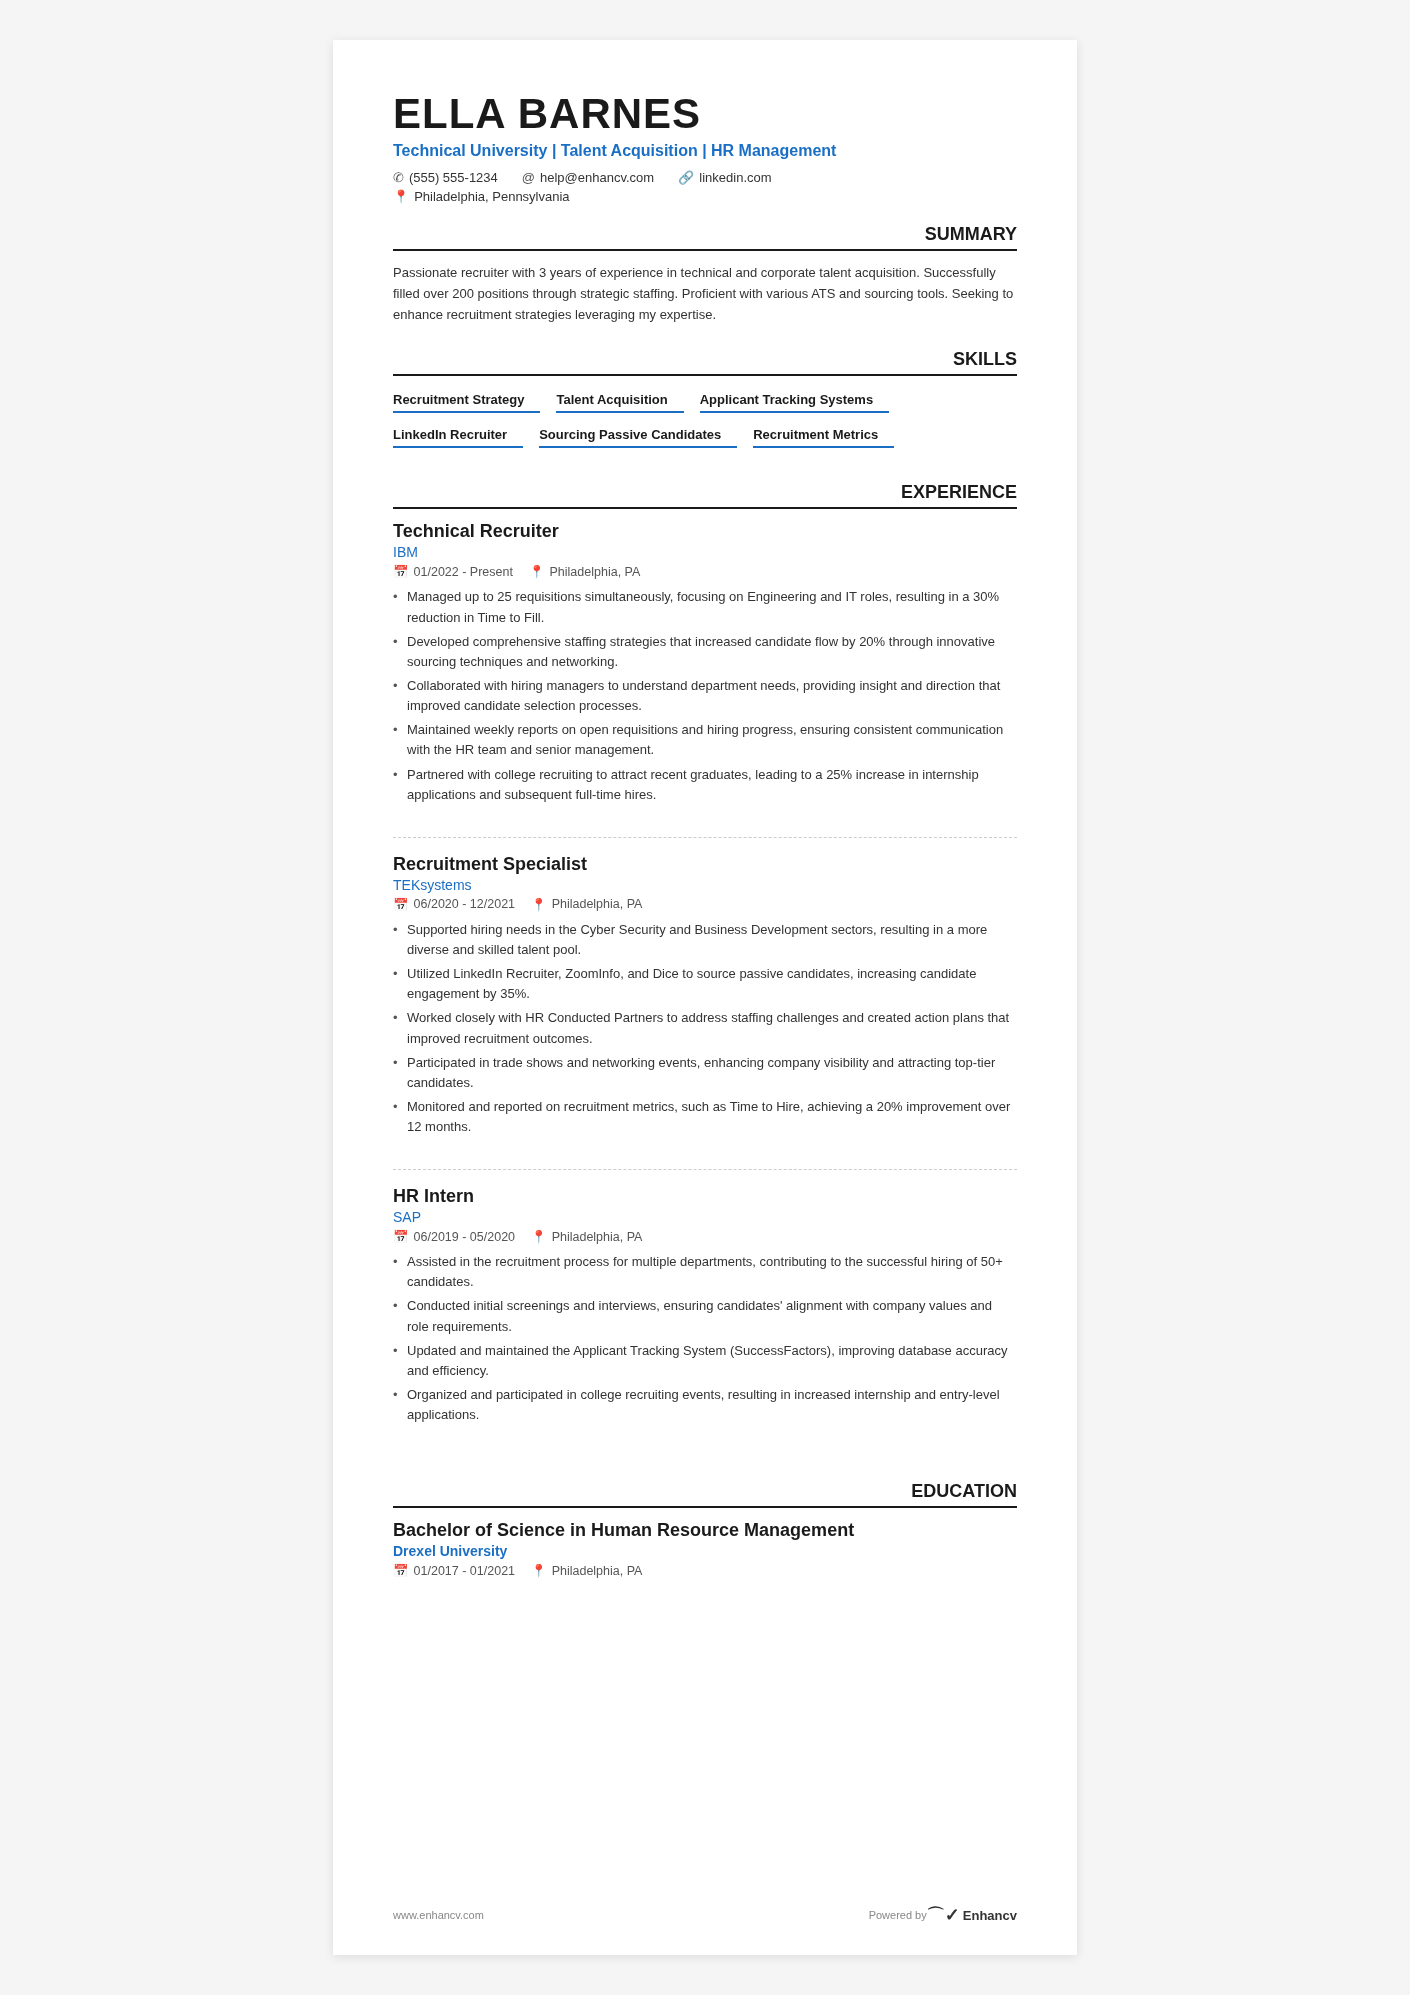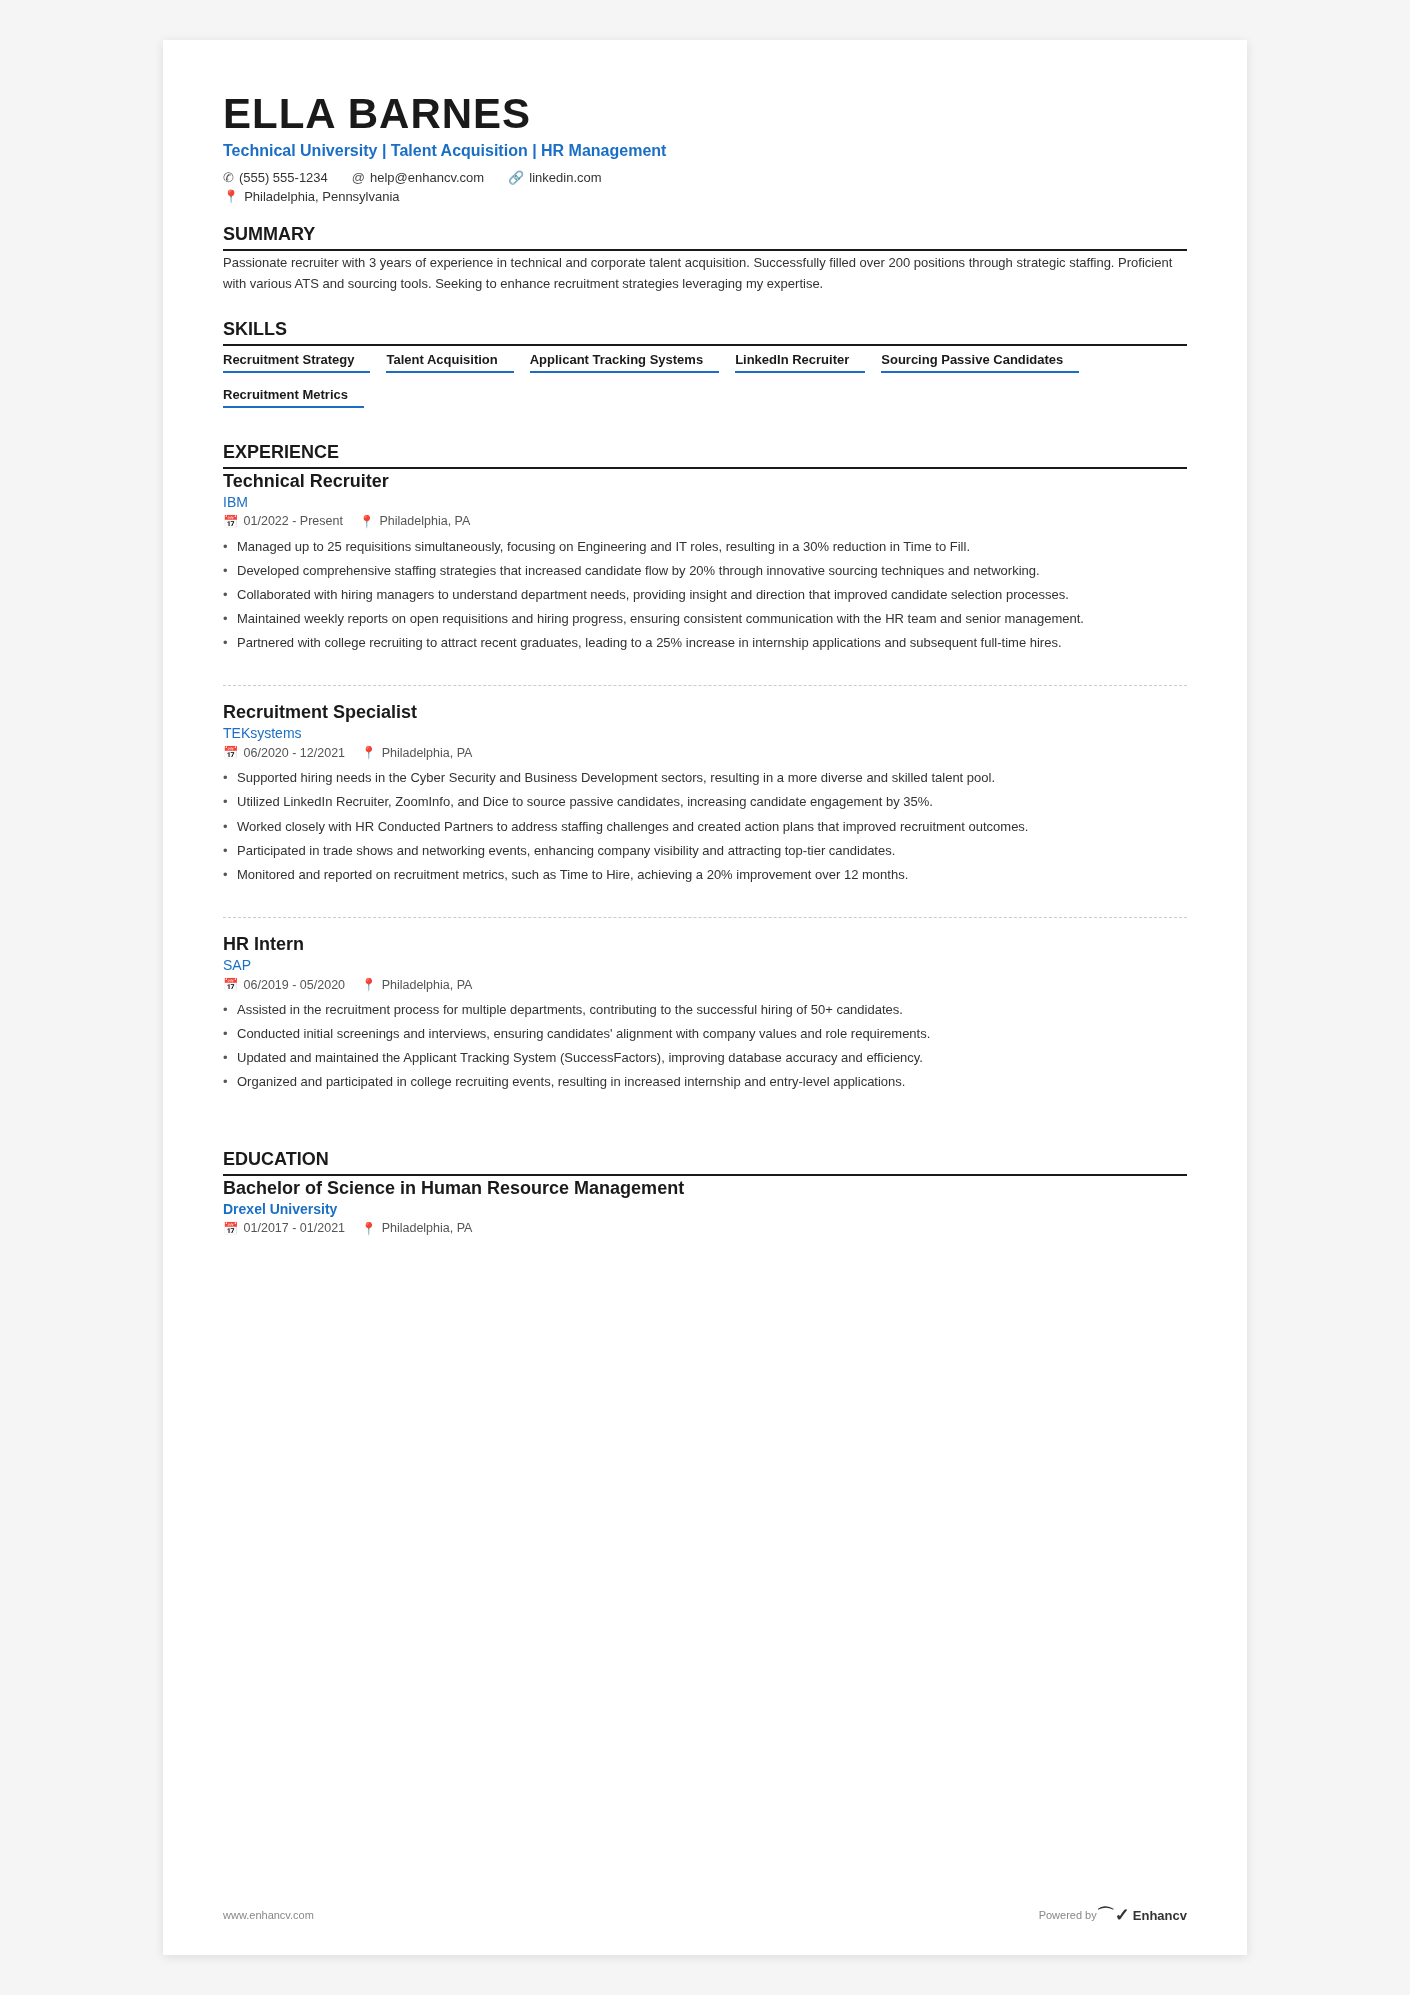--- a/index.html
+++ b/index.html
@@ -6,21 +6,21 @@
     body {
       font-family: 'Arial', sans-serif;
       background: #f5f5f5;
       display: flex;
       justify-content: center;
       padding: 40px 20px;
       min-height: 1995px;
     }
     .page {
       background: #ffffff;
-      width: 1084px;
+      width: 744px;
       min-height: 1900px;
       padding: 50px 60px 60px 60px;
       position: relative;
       box-shadow: 0 2px 10px rgba(0,0,0,0.1);
     }
     .header-name {
       font-size: 42px;
       font-weight: 900;
       color: #1a1a1a;
       letter-spacing: 1px;
@@ -62,21 +62,22 @@
     .section {
       margin-bottom: 24px;
     }
     .section-title {
       font-size: 18px;
       font-weight: 900;
       color: #1a1a1a;
       text-transform: uppercase;
       border-bottom: 2px solid #1a1a1a;
       padding-bottom: 4px;
-      margin-bottom: 2px;
+      margin-bottom: 12px;
+      text-align: right;
     }
     .summary-text {
       font-size: 13px;
       color: #333;
       line-height: 1.6;
     }
     .skills-grid {
       display: flex;
       flex-wrap: wrap;
       gap: 0;

